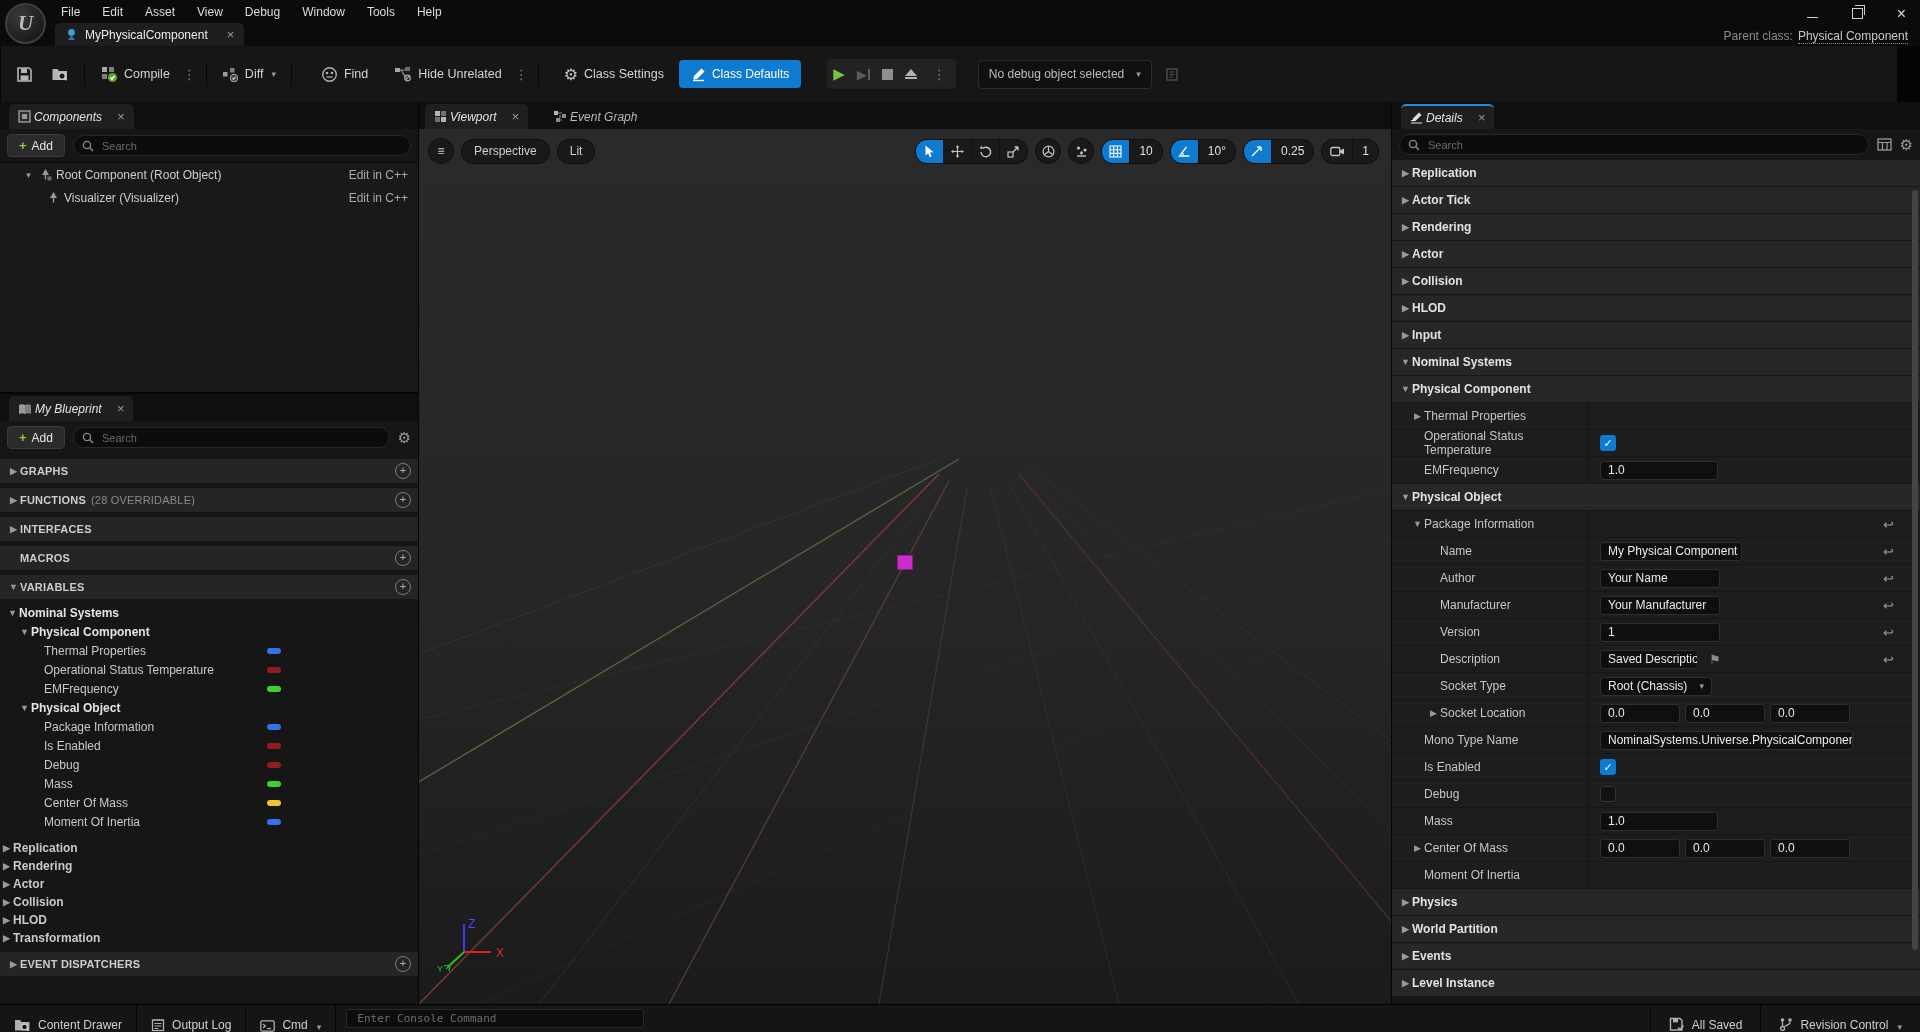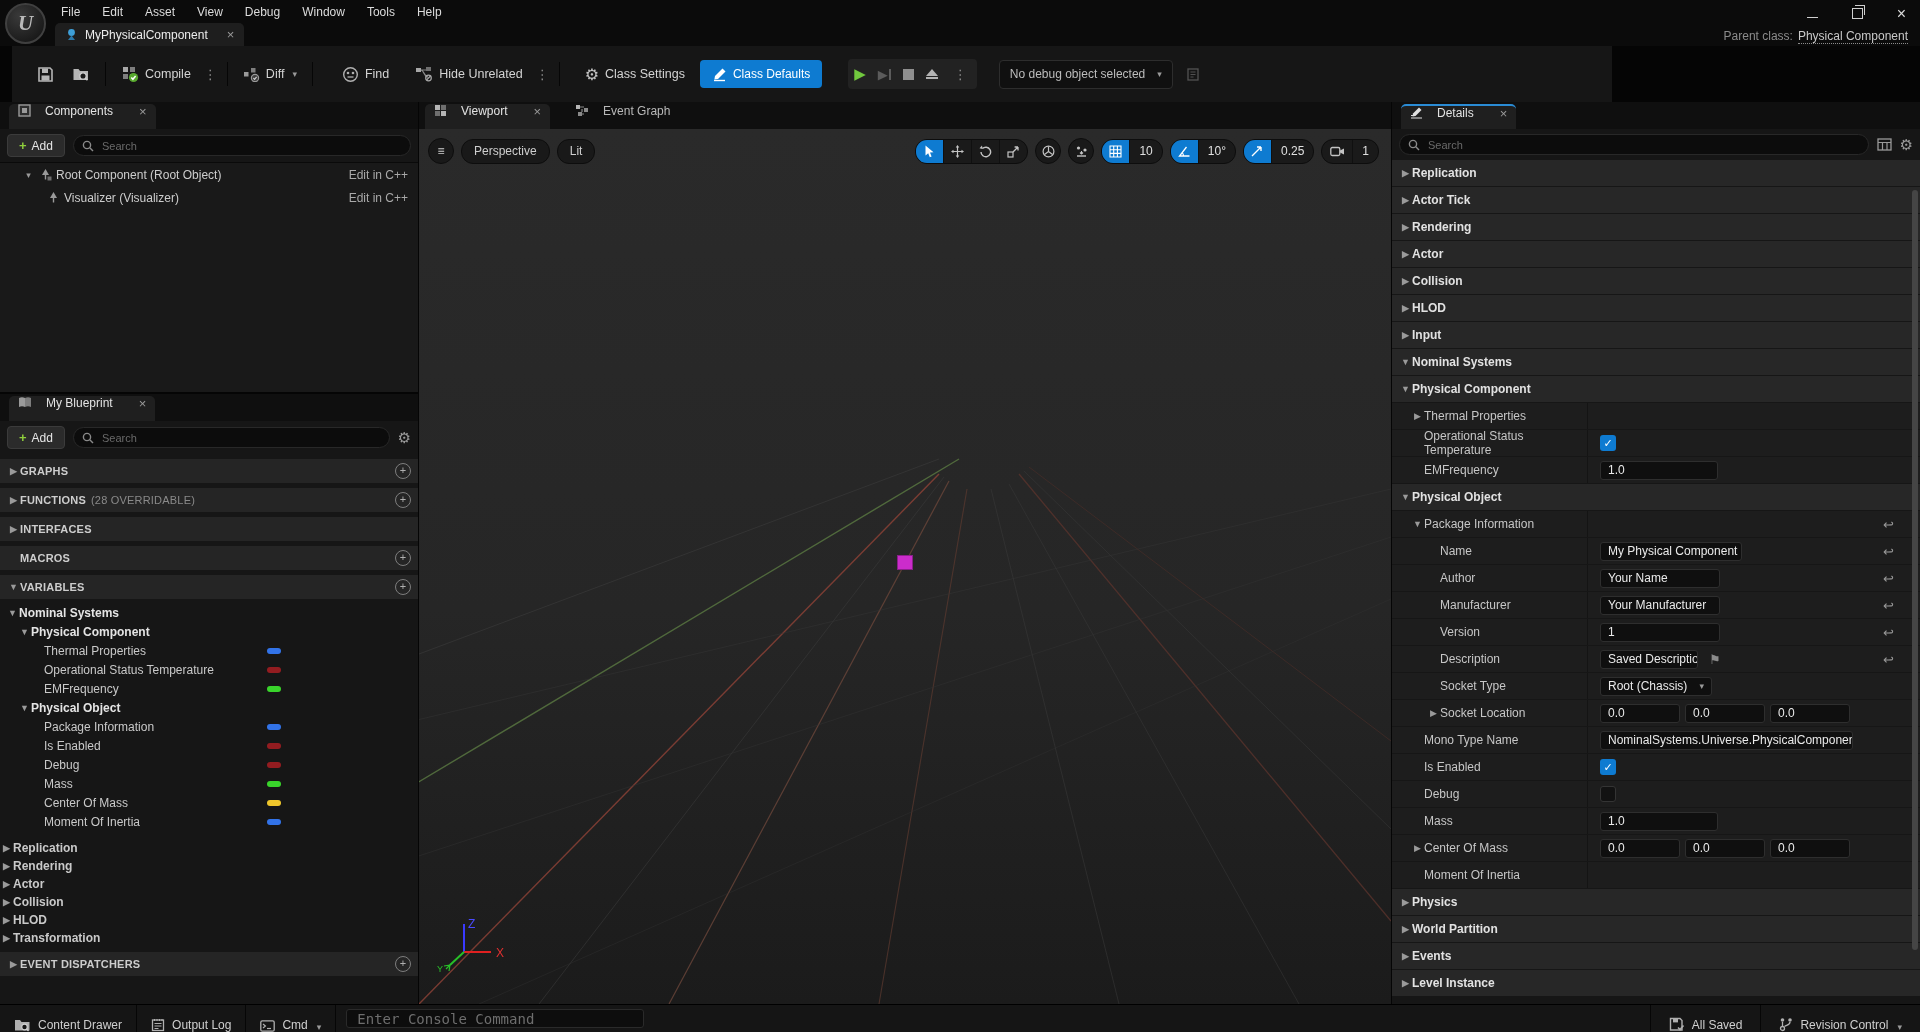--- a/index.html
+++ b/index.html
@@ -17,43 +17,43 @@
   #asset-tab .t{color:#ececec;}
   .close-x{color:#9a9a9a;font-size:13px;margin-left:12px;}
   #win-controls{position:absolute;top:8px;right:14px;display:flex;gap:34px;align-items:center;}
   .wc-min{width:11px;height:1px;background:#cfcfcf;margin-top:8px;}
   .wc-restore{width:9px;height:9px;border:1px solid #cfcfcf;position:relative;}
   .wc-restore:before{content:"";position:absolute;left:2px;top:-4px;width:9px;height:9px;border:1px solid #cfcfcf;border-bottom:none;border-left:none;}
   .wc-close{color:#dcdcdc;font-size:16px;line-height:10px;}
   #parent-class{position:absolute;top:29px;right:12px;font-size:12px;color:#8b8b8b;}
   #parent-class .v{color:#c9c9c9;border-bottom:1px dotted #8b8b8b;margin-left:5px;}
   
-  #toolbar{position:absolute;top:46px;left:12px;width:1600px;height:56px;background:#161616;
-    display:flex;align-items:center;padding:0 16px;box-sizing:border-box;}
+  #toolbar{position:absolute;top:46px;left:1px;width:1896px;height:56px;background:#161616;
+    display:flex;align-items:center;padding:0 6px;box-sizing:border-box;}
   .tb-item{display:flex;align-items:center;gap:6px;color:#d4d4d4;font-size:12.5px;padding:0 9px;}
   .tb-sep{width:1px;height:24px;background:#060606;margin:0 6px;}
   .tb-dots{color:#8e8e8e;font-size:13px;padding:0 4px;}
   .chev{color:#9a9a9a;font-size:9px;margin-left:2px;}
   #class-defaults{background:#0e7bd1;border-radius:4px;height:28px;display:flex;align-items:center;
     gap:6px;padding:0 12px;color:#fff;margin-left:6px;}
   #play-group{display:flex;align-items:center;background:#222222;border-radius:4px;height:30px;
     padding:0 6px;margin-left:26px;gap:12px;}
   .play{color:#71c83e;font-size:15px;}
   .step{color:#5b5b5b;font-size:13px;display:flex;align-items:center;}
   .step .bar{width:2px;height:11px;background:#5b5b5b;margin-left:1px;}
   .stopsq{width:11px;height:11px;background:#8f8f8f;}
   .eject{display:flex;flex-direction:column;align-items:center;gap:1px;}
   .eject .tri-up{width:0;height:0;border-left:6px solid transparent;border-right:6px solid transparent;border-bottom:7px solid #b2b2b2;}
   .eject .base{width:12px;height:2px;background:#b2b2b2;}
   #debug-dd{margin-left:22px;height:27px;background:#101010;border:1px solid #2d2d2d;border-radius:4px;
     display:flex;align-items:center;gap:10px;padding:0 10px;color:#bdbdbd;}
   
   .panel-tabbar{height:27px;background:#0f0f0f;display:flex;align-items:flex-end;}
-  .panel-tab{height:25px;background:#1f1f1f;border-radius:5px 5px 0 0;display:flex;
-    padding:0 9px;gap:14px;margin-left:9px;color:#e3e3e3;}
+  .panel-tab{height:25px;background:#1f1f1f;border-radius:5px 5px 0 0;display:flex;align-items:center;
+    padding:0 9px;gap:3px;margin-left:9px;color:#e3e3e3;font-style:italic;}
   .panel-tab.accent{border-top:2px solid #2a8bd4;height:23px;}
   .panel-tab.ghost{background:transparent;color:#b9b9b9;}
   .ptool{display:flex;align-items:center;gap:8px;padding:5px 7px;}
   .add-btn{height:21px;background:#2b2b2b;border:1px solid #3b3b3b;border-radius:4px;display:flex;
     align-items:center;gap:5px;padding:0 11px;color:#e6e6e6;}
   .add-plus{color:#8fce3c;font-weight:bold;font-size:13px;}
   .searchbox{flex:1;height:21px;background:#0c0c0c;border:1px solid #282828;border-radius:11px;
     display:flex;align-items:center;padding:0 8px;gap:6px;box-sizing:border-box;}
   .searchbox input{flex:1;background:transparent;border:none;outline:none;color:#cccccc;
     font-family:"Liberation Sans",sans-serif;font-size:11px;}
@@ -119,21 +119,21 @@
   
   #statusbar{position:absolute;top:1004px;left:0;width:1920px;height:28px;background:#151515;
     display:flex;align-items:center;border-top:1px solid #000;box-sizing:border-box;}
   .sb-btn{display:flex;align-items:flex-end;gap:7px;height:100%;padding:0 14px;color:#cfcfcf;
     border-right:1px solid #060606;}
   .sb-right{margin-left:auto;display:flex;height:100%;}
   .sb-right .sb-btn{border-left:1px solid #060606;border-right:none;padding:0 18px;}
   .console-input{margin-left:10px;width:298px;height:19px;background:#0d0d0d;border:1px solid #2a2a2a;
     border-radius:3px;display:flex;align-items:center;padding:0 8px;box-sizing:border-box;}
   .console-input input{flex:1;background:transparent;border:none;outline:none;
-    color:#9a9a9a;font-family:"DejaVu Sans Mono",monospace;font-size:14px;}
+    color:#9a9a9a;font-family:"DejaVu Sans Mono",monospace;font-size:11px;}
   .console-input input::placeholder{color:#6e6e6e;}
   svg{display:block;}
 </style>
 </head>
 <body>
 
 <div id="titlebar">
   <div id="logo">U</div>
   <div id="menus">
     <span class="menu-item">File</span>

